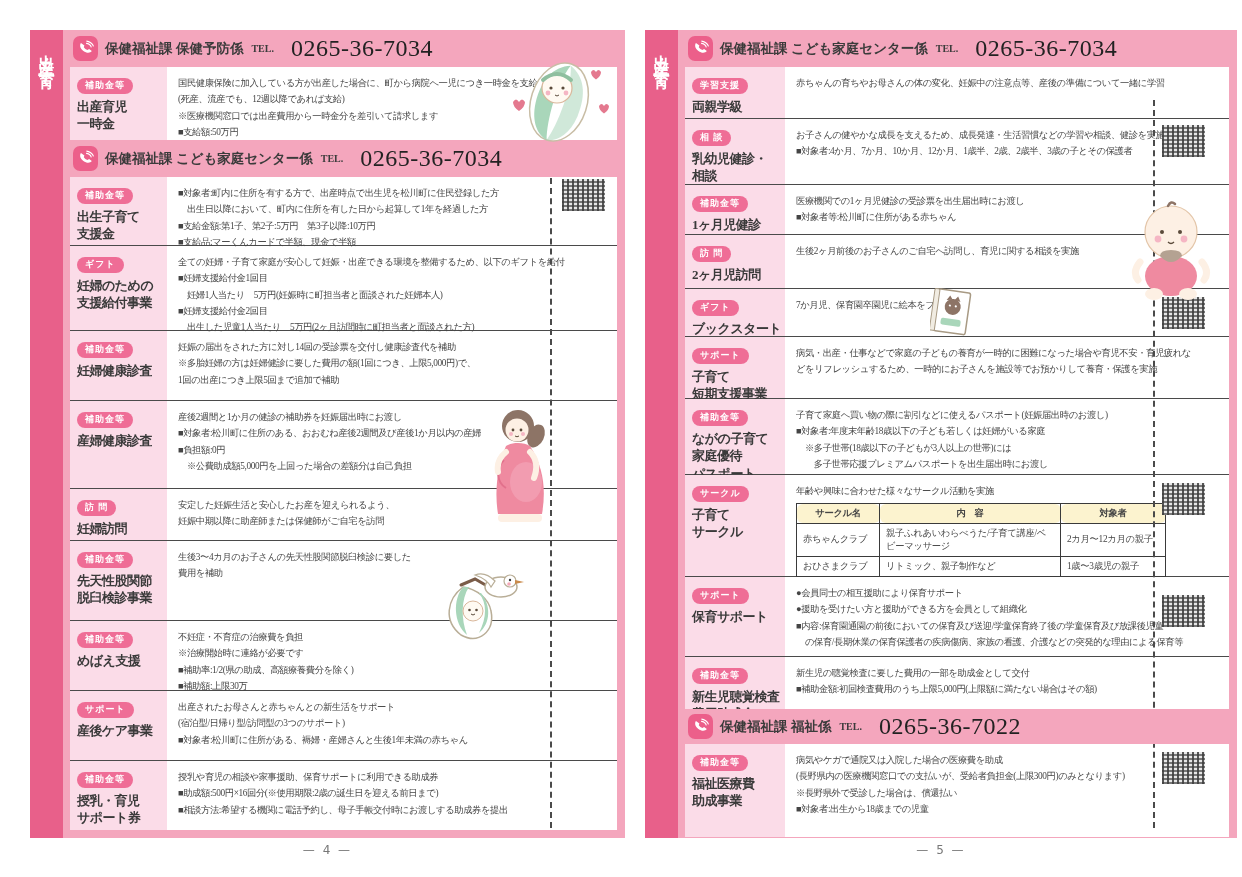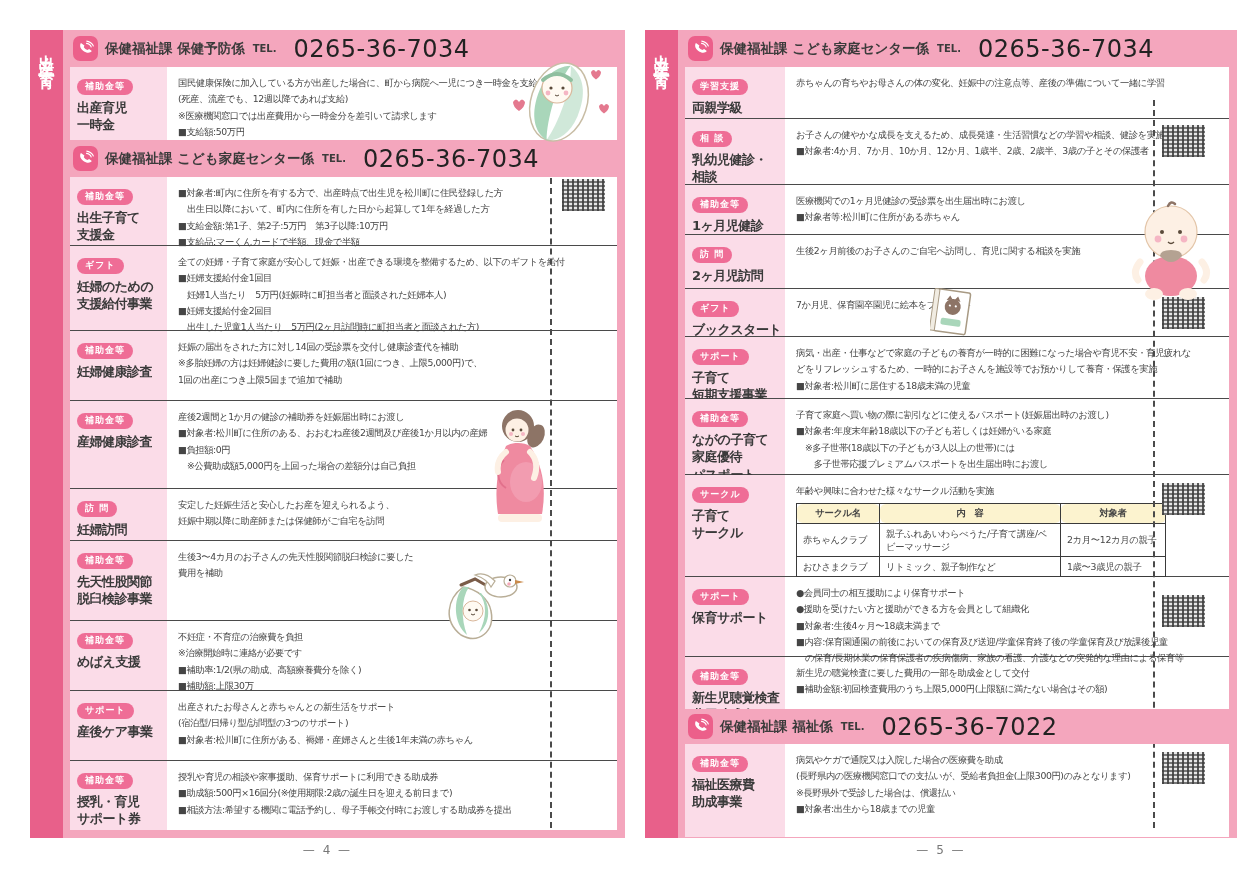--- a/index.html
+++ b/index.html
@@ -13,21 +13,21 @@
   #page-right{left:645px;width:592px;}
 
   .side-tab{
     width:33px;background:#e8608a;color:#fff;flex:none;
     display:flex;justify-content:center;padding-top:12px;box-sizing:border-box;
   }
   .side-tab span{
     writing-mode:vertical-rl;text-orientation:upright;
     font-size:16px;font-weight:bold;letter-spacing:4px;line-height:1;
   }
-  .page-body{flex:1;position:relative;min-width:0;}
+  .page-body{flex:1;position:relative;min-width:0;font-family:Liberation Serif, serif;}
 
   .section-header{
     height:37px;display:flex;align-items:center;gap:7px;padding-left:10px;
     color:#3b3b3b;position:relative;z-index:5;background:#f4a6bd;box-sizing:border-box;
   }
   .section-header.h2r{height:35px;}
   .phone-badge{
     width:25px;height:25px;border-radius:7px;background:#ec5f8a;flex:none;
     display:flex;align-items:center;justify-content:center;
   }
@@ -438,21 +438,20 @@
           <span class="badge">サポート</span>
           <div class="row-title">
               <div>子育て</div>
               <div>短期支援事業</div>
             </div>
         </div>
         <div class="row-content">
           <div class="ln">
               <div>病気・出産・仕事などで家庭の子どもの養育が一時的に困難になった場合や育児不安・育児疲れな</div>
               <div>どをリフレッシュするため、一時的にお子さんを施設等でお預かりして養育・保護を実施</div>
-              <div>■対象者:松川町に居住する18歳未満の児童</div>
             </div>
         </div>
       </div>
       <div class="row" style="height:76px">
         <div class="row-label">
           <span class="badge">補助金等</span>
           <div class="row-title">
               <div>ながの子育て</div>
               <div>家庭優待</div>
               <div>パスポート</div>
@@ -505,21 +504,20 @@
         <div class="row-label">
           <span class="badge">サポート</span>
           <div class="row-title">
               <div>保育サポート</div>
             </div>
         </div>
         <div class="row-content">
           <div class="ln">
               <div>●会員同士の相互援助により保育サポート</div>
               <div>●援助を受けたい方と援助ができる方を会員として組織化</div>
-              <div>■対象者:生後4ヶ月〜18歳未満まで</div>
               <div>■内容:保育園通園の前後においての保育及び送迎/学童保育終了後の学童保育及び放課後児童</div>
               <div>　の保育/長期休業の保育保護者の疾病傷病、家族の看護、介護などの突発的な理由による保育等</div>
             </div>
         </div>
         <div class="qr" style="top:18px;right:24px"></div>
       </div>
       <div class="row" style="height:52px">
         <div class="row-label">
           <span class="badge">補助金等</span>
           <div class="row-title">

